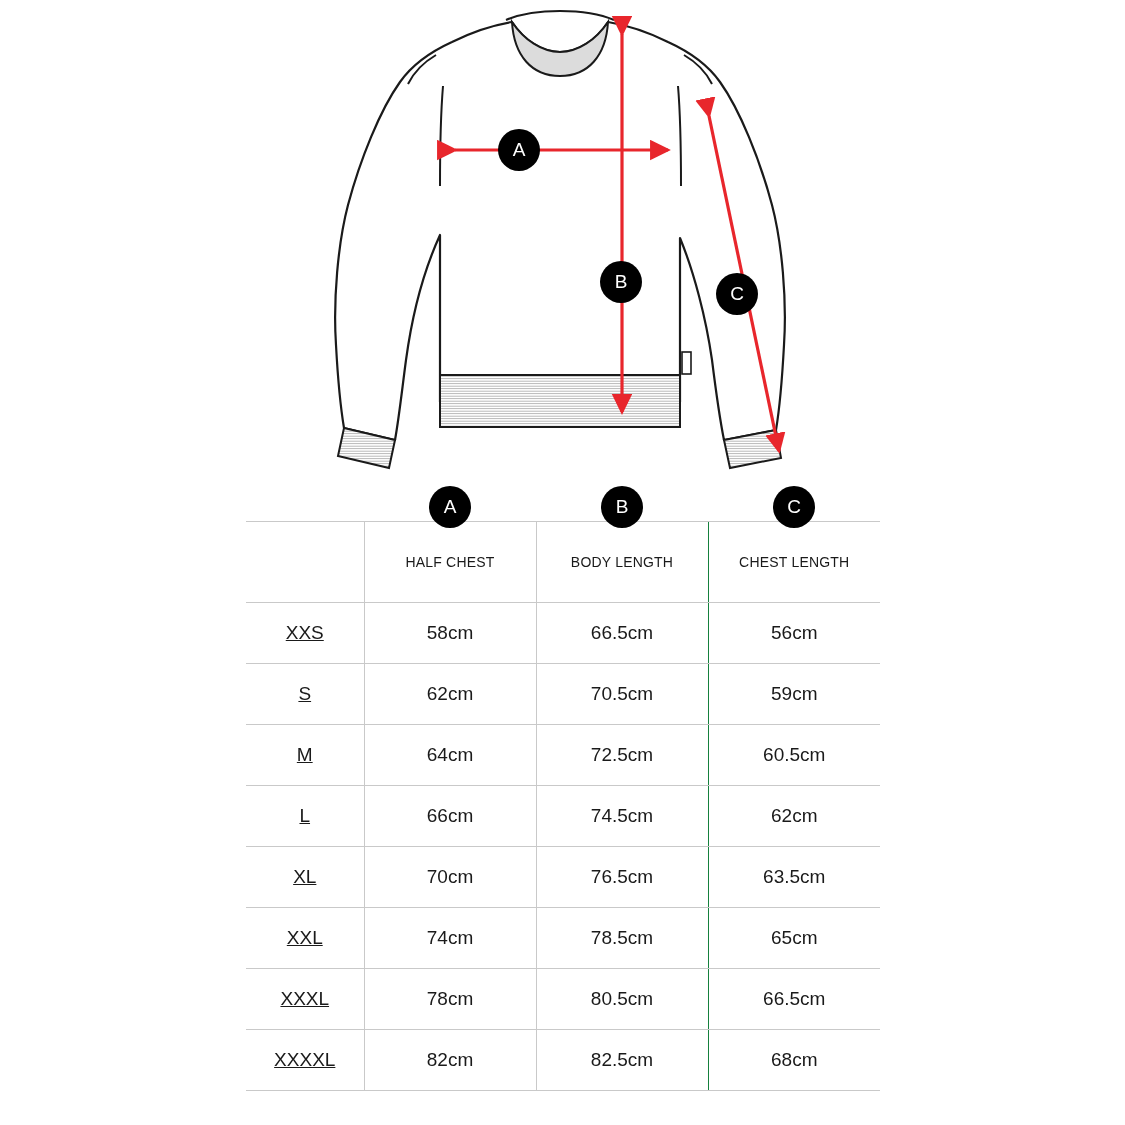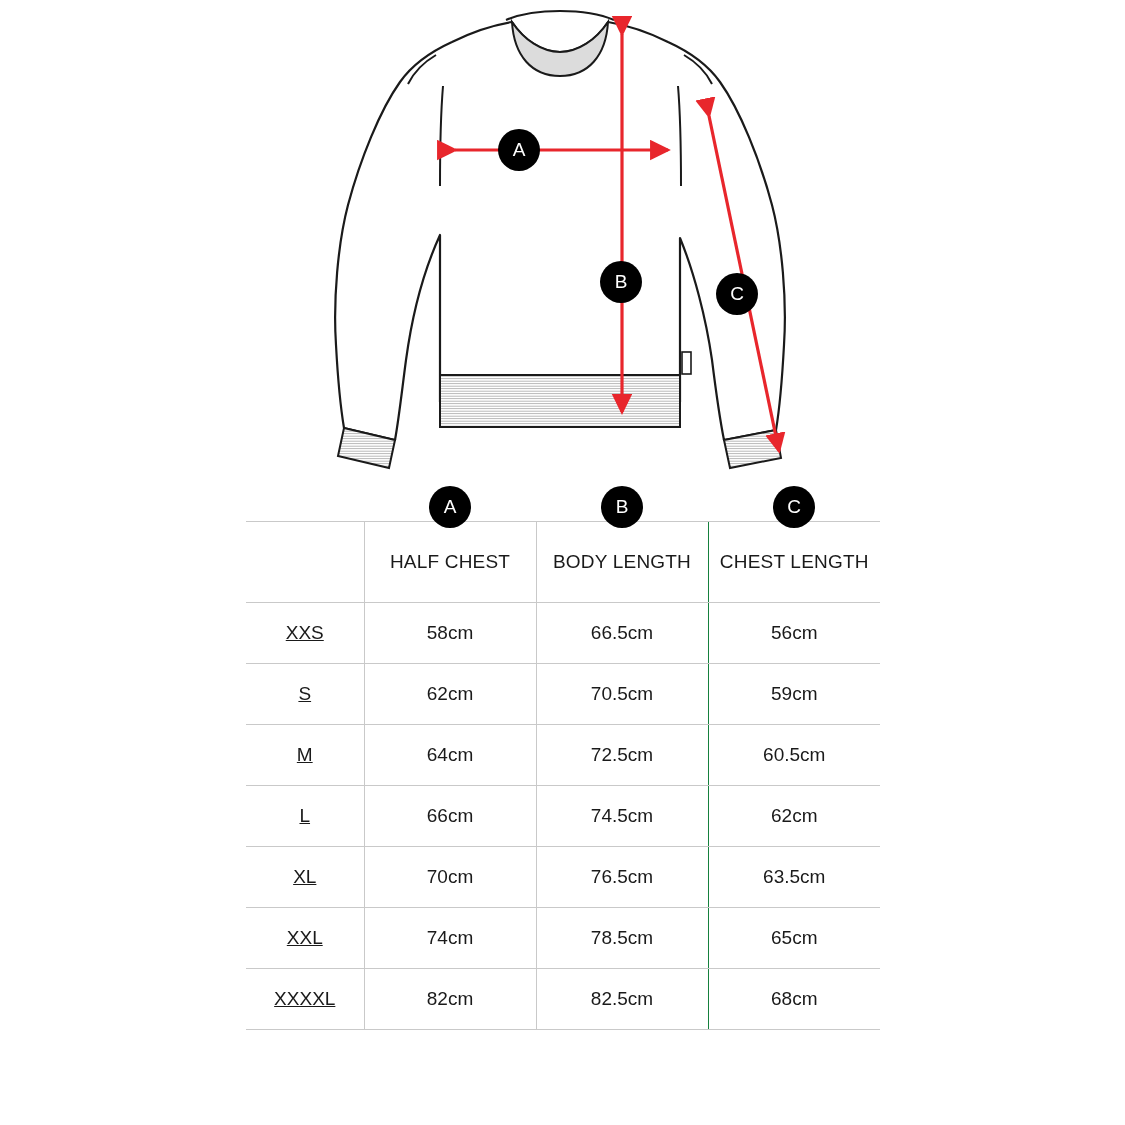--- a/index.html
+++ b/index.html
@@ -70,21 +70,21 @@
     font-family: "Liberation Sans", sans-serif;
   }
   table.size-table tr.badge-row td {
     border-bottom: 1px solid #c9c9c9;
     height: 28px;
     padding: 0;
     position: relative;
   }
   table.size-table tr.head-row td {
     height: 78px;
-    font-size: 19px;
+    font-size: 14px;
     letter-spacing: 0.2px;
     vertical-align: middle;
   }
   table.size-table tr.head-row td.size-col {
     border-bottom: 1px solid #c9c9c9;
   }
   table.size-table tr.data-row td {
     height: 58px;
     vertical-align: middle;
   }
@@ -260,20 +260,26 @@
         <td class="mid-col2">76.5cm</td>
         <td>63.5cm</td>
       </tr>
       <tr class="data-row">
         <td class="size-col">XXL</td>
         <td class="mid-col">74cm</td>
         <td class="mid-col2">78.5cm</td>
         <td>65cm</td>
       </tr>
       <tr class="data-row">
+        <td class="size-col">XXXL</td>
+        <td class="mid-col">78cm</td>
+        <td class="mid-col2">80.5cm</td>
+        <td>66.5cm</td>
+      </tr>
+      <tr class="data-row">
         <td class="size-col">XXXXL</td>
         <td class="mid-col">82cm</td>
         <td class="mid-col2">82.5cm</td>
         <td>68cm</td>
       </tr>
     </tbody>
   </table>
 </div>
 
 </body></html>

